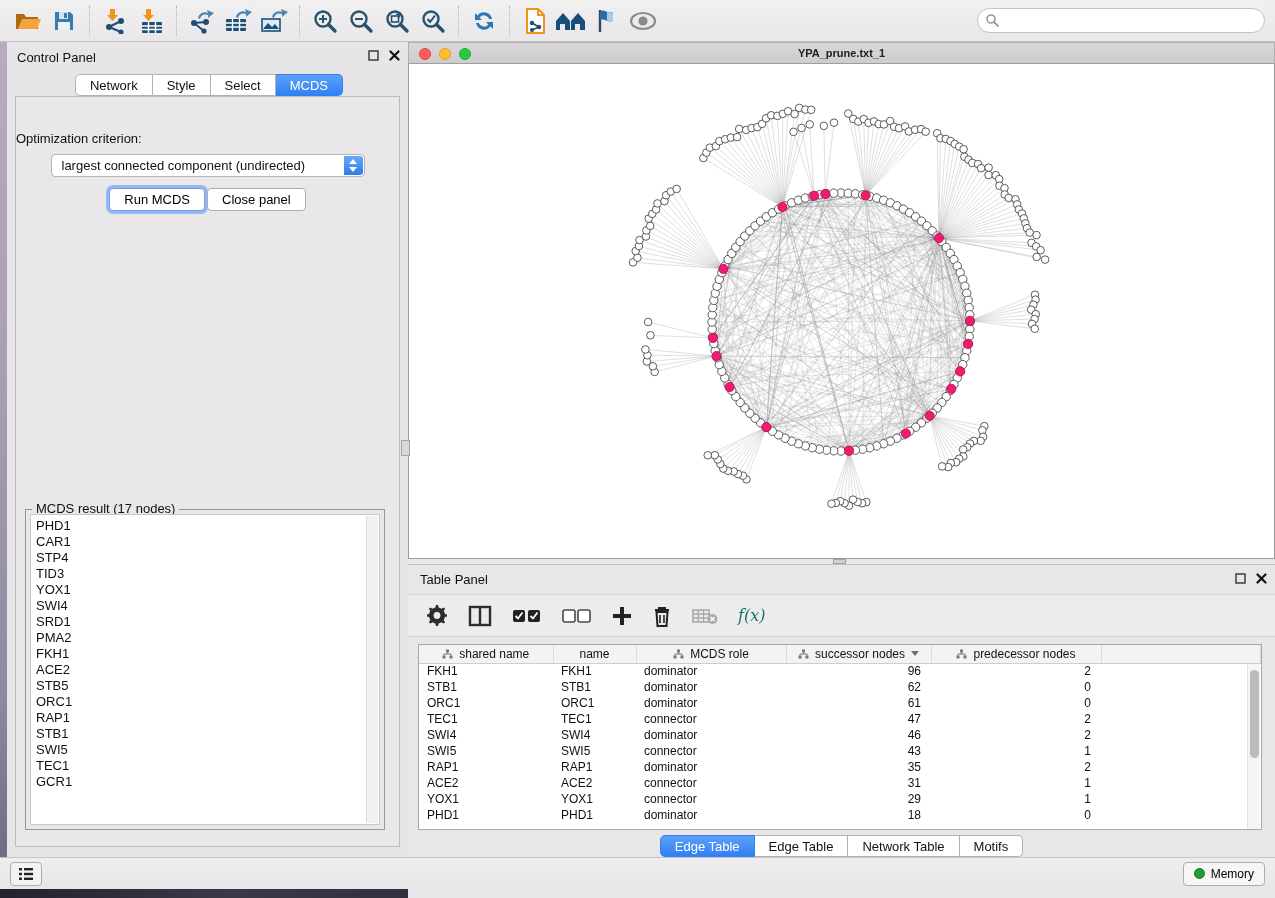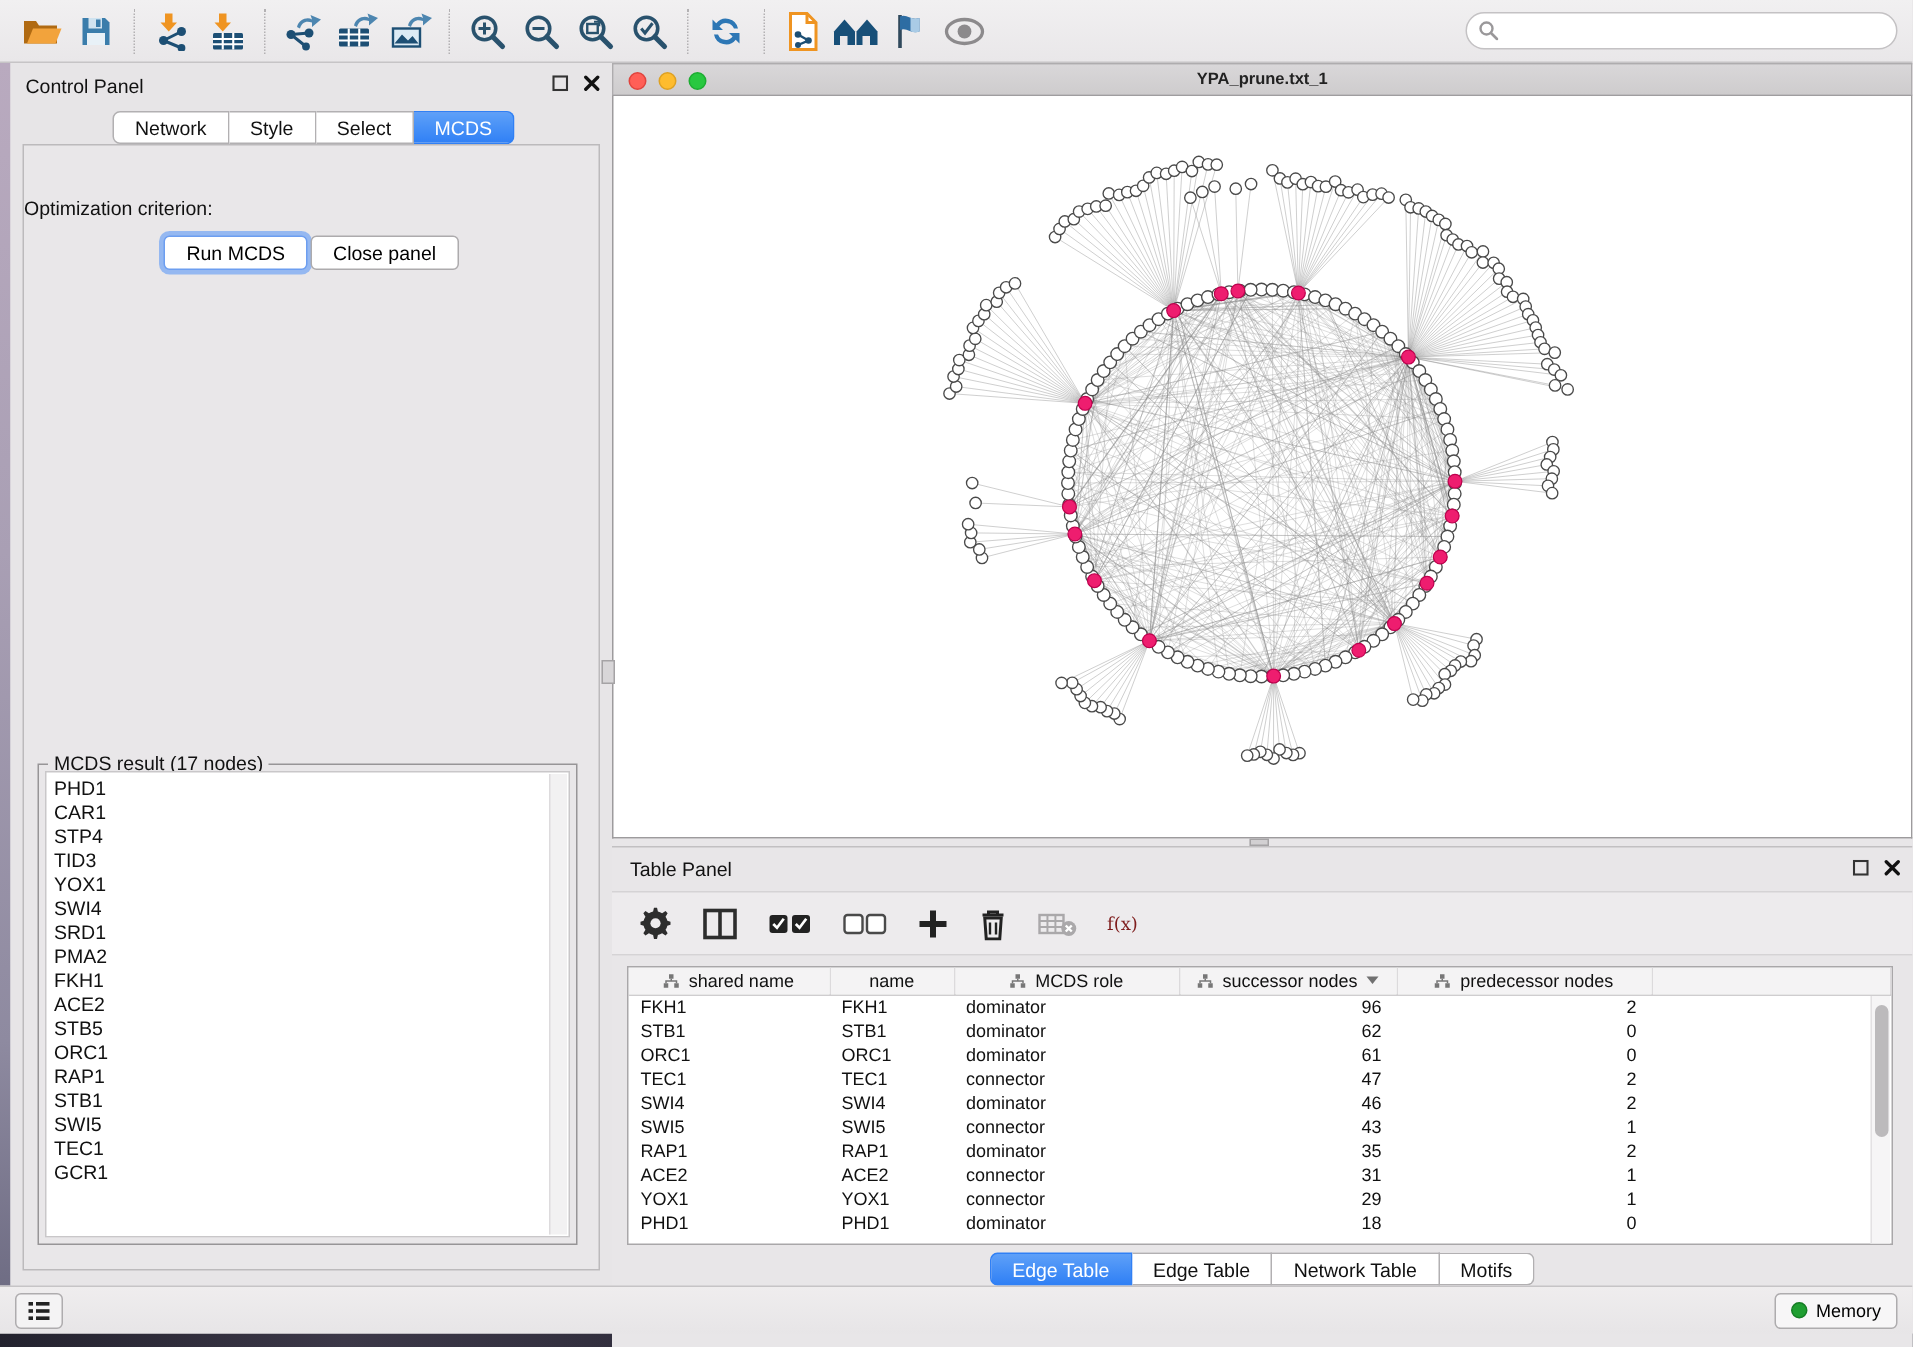--- a/index.html
+++ b/index.html
@@ -99,21 +99,21 @@
   .v-splitter { position:absolute; left:401px; top:440px; width:9px; height:16px; background:#d8d6d8; border:1px solid #a5a3a5; }
   
   .table-panel { position:absolute; left:408px; top:564px; width:867px; height:343px; background:#e8e6e8; border-top:1px solid #c2c0c2; }
   .tp-header { position:relative; height:28px; display:flex; align-items:center; padding:0 12px; }
   .tp-toolbar {
     position:absolute; left:0; right:0; top:29px; height:43px;
     background:#edebed; border-top:1px solid #d5d3d5; border-bottom:1px solid #d5d3d5;
     display:flex; align-items:center; gap:20px; padding:0 18px;
   }
   .tp-tool { display:flex; align-items:center; justify-content:center; background:none; border:none; height:30px; }
-  .fx { font-family:"DejaVu Serif", serif; font-size:12px; color:#7f1d1d; }
+  .fx { font-family:"DejaVu Serif", serif; font-style:italic; font-size:16px; color:#0f766e; }
   .node-table {
     position:absolute; left:10px; right:13px; top:79px; height:186px;
     background:#fff; border:1px solid #a9a7a9;
   }
   table { border-collapse:collapse; width:100%; table-layout:fixed; }
   thead th {
     height:18px; background:#f4f3f4; border-right:1px solid #dcdadc; border-bottom:1px solid #cfcdcf;
     font-weight:400; font-size:12px; text-align:center; position:relative; white-space:nowrap; overflow:hidden;
   }
   thead th .th-inner { display:flex; align-items:center; justify-content:center; gap:6px; }
@@ -339,20 +339,27 @@
     </span>
   </div>
   <div class="cp-tabs" id="cp-tabs">
       <div class="seg-tab">Network</div>
       <div class="seg-tab">Style</div>
       <div class="seg-tab">Select</div>
       <div class="seg-tab active">MCDS</div>
     </div>
   <div class="cp-content">
     <div class="opt-label">Optimization criterion:</div>
+    <div class="mcds-select">
+      <span>largest connected component (undirected)</span>
+      <span class="sel-stepper">
+        <span class="tri-up"></span>
+          <span class="tri-dn"></span>
+      </span>
+    </div>
     <div class="cp-buttons">
       <button class="cp-btn focused">Run MCDS</button>
       <button class="cp-btn">Close panel</button>
     </div>
     <div class="result-box">
       <span class="result-legend">MCDS result (17 nodes)</span>
       <div class="result-list" id="mcds-list">
         <div class="result-scroll"></div>
       <div class="result-item">PHD1</div>
           <div class="result-item">CAR1</div>

